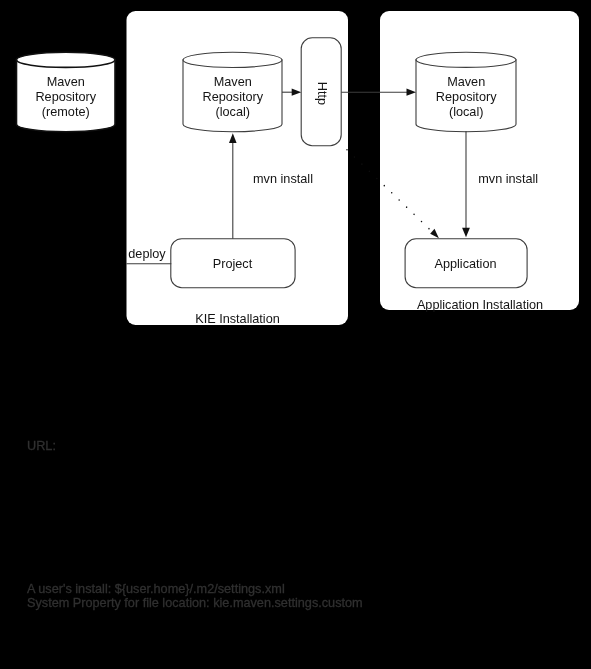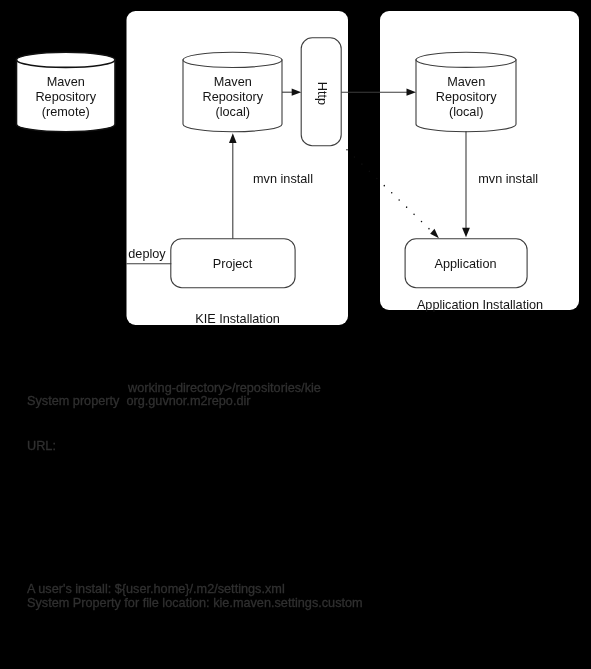--- a/index.html
+++ b/index.html
@@ -98,20 +98,18 @@
 
     <g>
       <path class="edge-dot" d="M347,149.8 L434.5,234"></path>
       <path class="ahead" d="M438.9,238.2 L430.2,233.7 L434.5,228.8 Z"></path>
     </g>
 
     <text class="lbl" x="237.5" y="323">KIE Installation</text>
     <text class="lbl" x="480" y="309">Application Installation</text>
   </svg>
 
-  <div class="note" style="left:128px; top:381px;">working-directory&gt;/repositories/kie</div>
-  <div class="note" style="left:27px; top:394px;">System property  org.guvnor.m2repo.dir</div>
   <div class="note" style="left:27px; top:439px;">URL:</div>
 
   <div class="note" style="left:27px; top:582px;">A user's install: ${user.home}/.m2/settings.xml</div>
   <div class="note" style="left:27px; top:596px;">System Property for file location: kie.maven.settings.custom</div>
 
 </div>
 
 </body></html>

